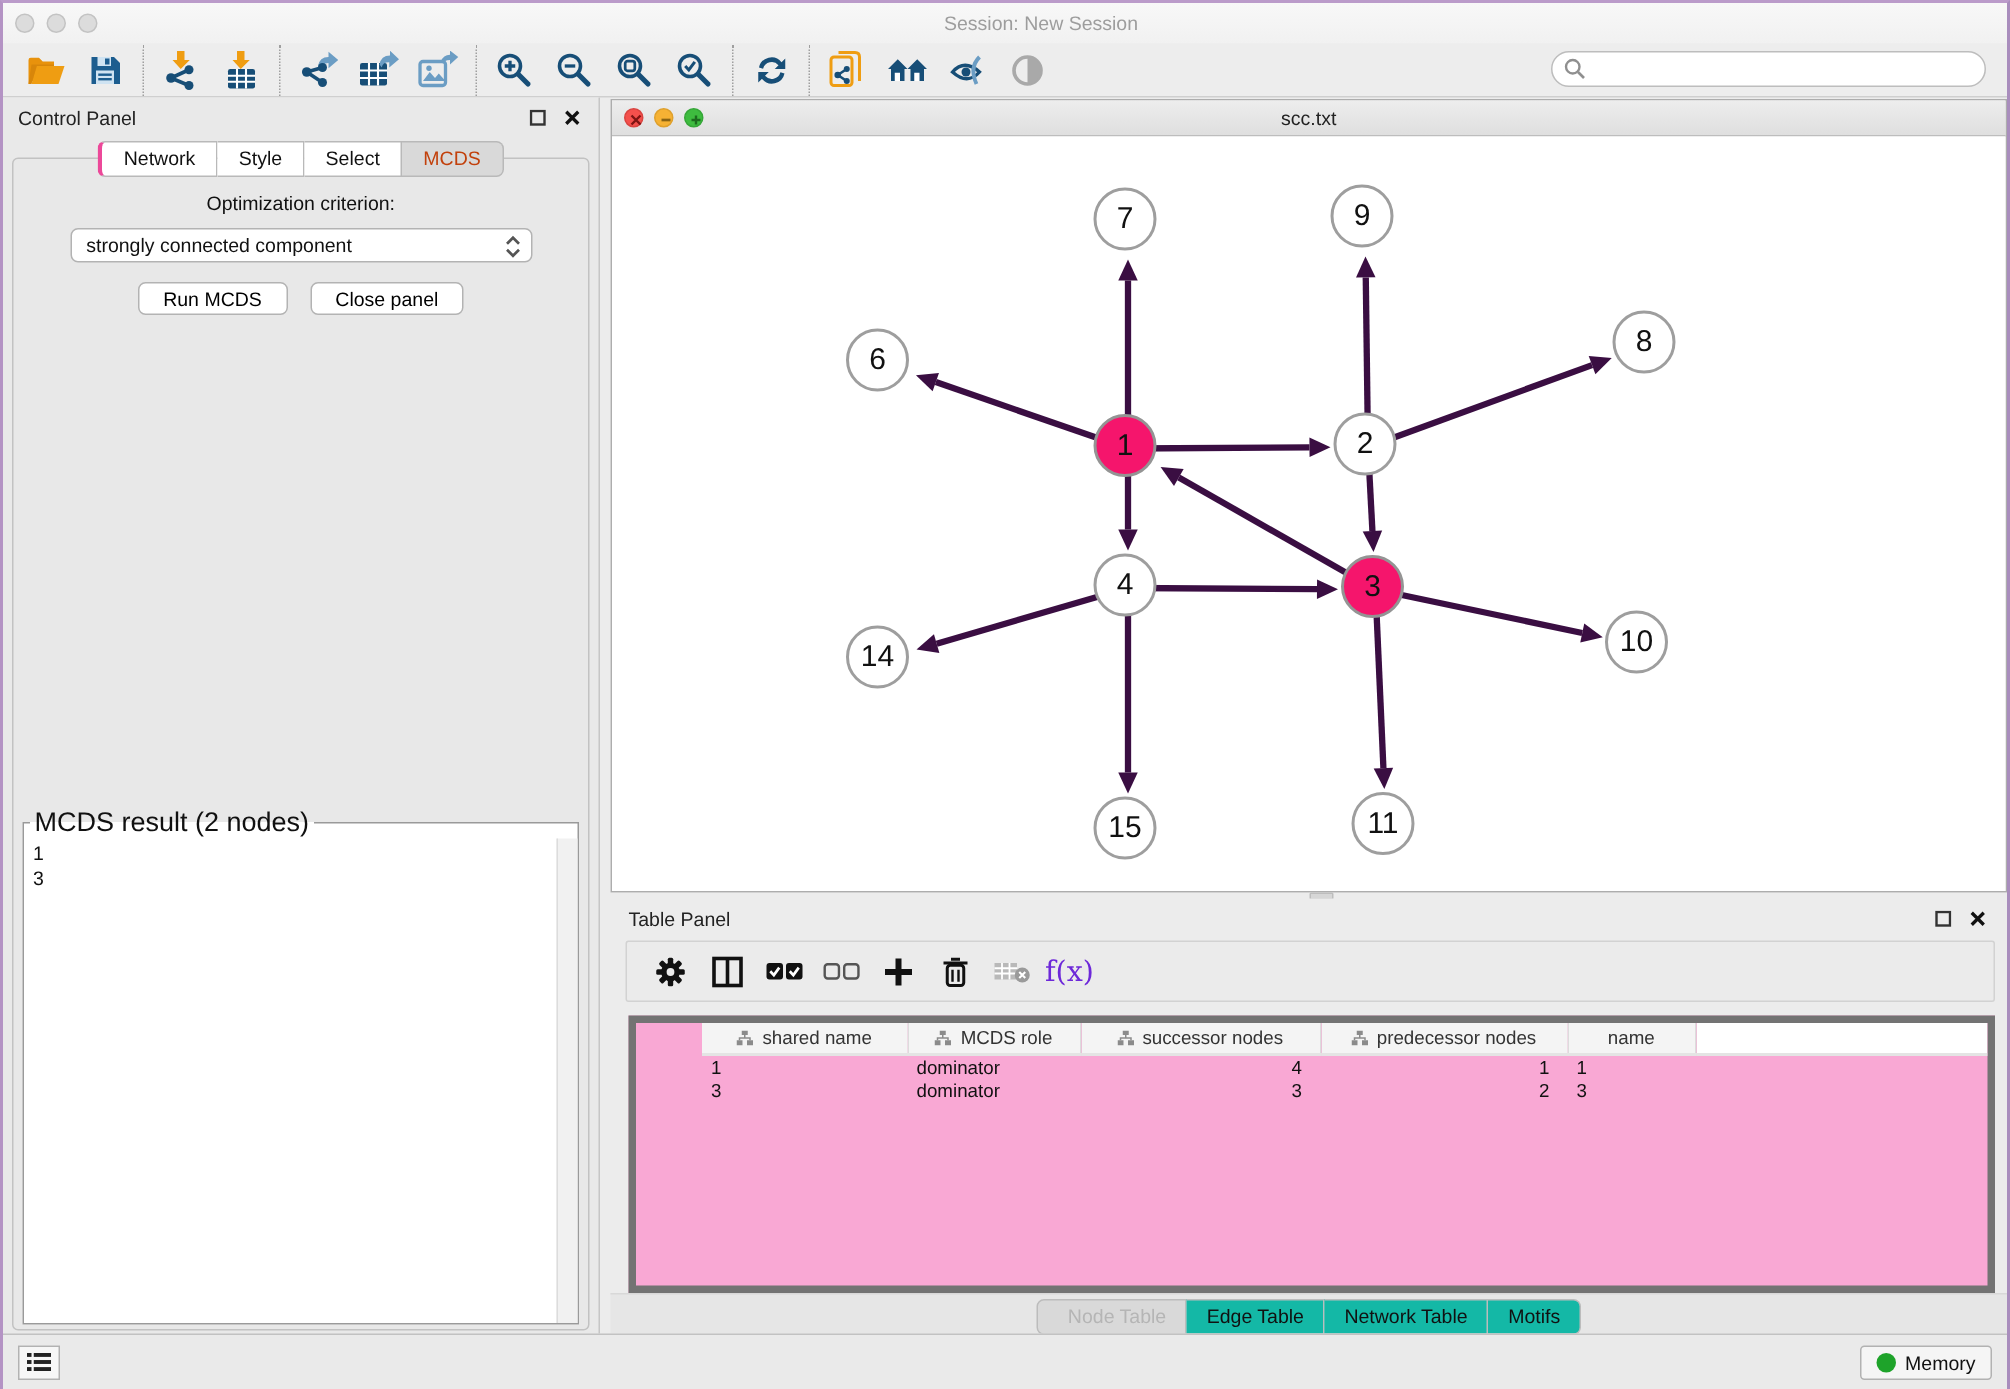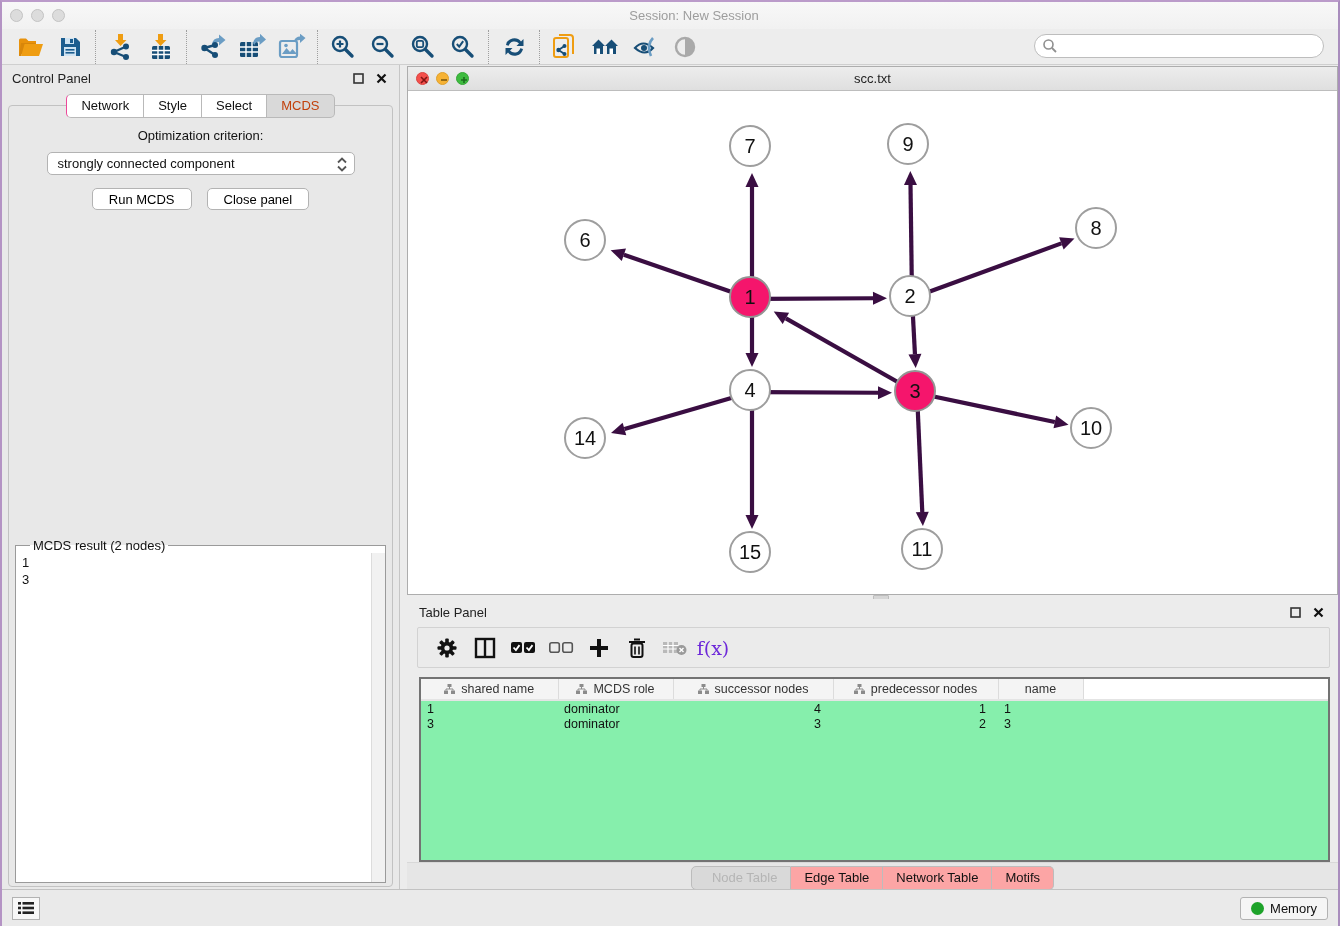--- a/index.html
+++ b/index.html
@@ -26,35 +26,35 @@
     padding:0 10px 0 28px; font-size:13px; background:#fff; outline:none; }
   .searchwrap svg { position:absolute; left:8px; top:4px; }
   
   .cpanel { position:absolute; left:0; top:63px; width:398px; bottom:33px; background:#e9e9e9;
     border-right:1px solid #c6c6c6; }
   .panel-head { height:26px; display:flex; align-items:center; padding:0 10px; font-size:13px; color:#222; }
   .panel-head .spacer { flex:1; }
   .mini-ic { width:16px; height:16px; display:flex; align-items:center; justify-content:center; margin-left:7px; cursor:pointer; }
   .cp-tabs { position:absolute; left:0; top:29px; width:100%; display:flex; justify-content:center; z-index:2; }
   .cp-tab { font-size:13px; padding:3px 14px 4px; background:#fff; border:1px solid #b9b9b9; border-left:none; cursor:pointer; }
-  .cp-tab:first-child { border-left:1px solid #ec4899; border-radius:5px 0 0 5px;text-align:right; }
+  .cp-tab:first-child { border-left:3px solid #ec4899; border-radius:5px 0 0 5px;text-align:right; }
   .cp-tab.sel { background:#d9d9d9; color:#c2410c; border-radius:0 5px 5px 0; }
   .cp-body { position:absolute; left:6px; right:6px; top:40px; bottom:6px; border:1px solid #c2c2c2;
     border-radius:4px; background:#e8e8e8; }
   .opt-label { text-align:center; font-size:13px; margin-top:22px; }
   .selectbox { position:relative; margin:9px auto 0; width:308px; height:23px; background:#fff;
     border:1px solid #b3b3b3; border-radius:5px; font-size:13px; display:flex; align-items:center;
     padding-left:10px; cursor:pointer; }
   .stepper { position:absolute; right:6px; top:3px; }
   .btnrow { display:flex; justify-content:center; gap:15px; margin-top:13px; }
   .pbtn { height:22px; padding:0 16px; background:#fff; border:1px solid #b3b3b3; border-radius:5px;
     font-size:13px; font-family:"Liberation Sans",sans-serif; cursor:pointer; }
   .resultbox { position:absolute; left:6px; right:6px; bottom:3px; top:432px; border:1px solid #9c9c9c;
     background:#fff; }
-  .resultbox legend { font-size:13px; padding:0 3px; margin-left:14px; background:transparent; }
+  .resultbox legend { font-size:18px; padding:0 3px; margin-left:4px; background:transparent; }
   fieldset.resultbox { border:1px solid #9a9a9a; }
   .result-lines { position:absolute; left:0; top:0; right:14px; bottom:0; background:#fff;
     font-size:13px; line-height:17px; padding:1px 6px; }
   .result-scroll { position:absolute; right:0; top:0; bottom:0; width:14px; background:#f1f1f1;
     border-left:1px solid #dcdcdc; }
   .result-inner { position:relative; width:100%; height:100%; }
   
   .netwin { position:absolute; left:405px; top:64px; right:0; height:529px;
     border:1px solid #adadad; background:#fff; }
   .net-titlebar { height:24px; background:linear-gradient(#ededed,#dfdfdf); border-bottom:1px solid #bdbdbd;
@@ -73,32 +73,32 @@
     font-size:20px; color:#111; cursor:pointer; z-index:2; }
   .gnode.sel { background:#f5156c; border-color:#949494; }
   .hsplit-handle { position:absolute; left:50%; bottom:-6px; width:16px; height:5px; background:#d6d6d6;
     border:1px solid #bdbdbd; border-radius:1px; }
   
   .tpanel { position:absolute; left:405px; top:597px; right:0; bottom:33px; background:#ececec; }
   .tp-toolbar { position:absolute; left:10px; right:8px; top:28px; height:41px; background:#ebebeb;
     border:1px solid #d2d2d2; border-radius:2px; display:flex; align-items:center; padding-left:10px; gap:0; }
   .tp-ic { width:38px; height:30px; display:flex; align-items:center; justify-content:center; cursor:pointer; }
   .fx { font-family:"DejaVu Serif", serif; font-size:19px; color:#6d28d9; }
-  .ttable { position:absolute; left:12px; right:8px; top:78px; bottom:31px; background:#86efac;
-    border:2px solid #737373; overflow:hidden; }
+  .ttable { position:absolute; left:12px; right:8px; top:78px; bottom:31px; background:#f9a8d4;
+    border:5px solid #737373; overflow:hidden;padding-left:44px; }
   table.grid { border-collapse:collapse; width:100%; table-layout:fixed; }
   table.grid th { height:21px; background:#f4f4f4; border-right:1px solid #dcdcdc; border-bottom:2px solid #e4e4e4;
     font-size:12.5px; font-weight:normal; color:#333; text-align:center; position:relative; }
   table.grid th.filler { background:#fff; border-right:none; }
   table.grid th .hic { display:inline-block; vertical-align:-1px; margin-right:6px; }
   table.grid td { height:16px; font-size:12.5px; padding:0 12px 0 6px; color:#111; }
   td.ra { text-align:right; }
   .tp-tabs { position:absolute; left:0; right:0; bottom:0px; height:31px; background:#e6e6e6;
     border-top:1px solid #d8d8d8; display:flex; align-items:center; justify-content:center; }
-  .tp-tab { font-size:13px; padding:3px 13px 4px; background:#fca5a5; border:1px solid #bcbcbc; border-left:none;
+  .tp-tab { font-size:13px; padding:3px 13px 4px; background:#14b8a6; border:1px solid #bcbcbc; border-left:none;
     cursor:pointer; color:#111; }
   .tp-tab:first-child { border-left:1px solid #bcbcbc; border-radius:5px 0 0 5px; }
   .tp-tab:last-child { border-radius:0 5px 5px 0; }
   .tp-tab.sel { background:#d9d9d9; color:#b5b5b5;padding-left:20px; }
   
   .statusbar { position:absolute; left:0; bottom:0; width:100%; height:37px; background:#eaeaea;
     border-top:1px solid #c2c2c2; display:flex; align-items:center; padding:0 10px; }
   .sb-left { width:28px; height:23px; background:#f7f7f7; border:1px solid #b2b2b2;
     display:flex; align-items:center; justify-content:center; cursor:pointer; }
   .sb-right { margin-left:auto; height:23px; background:#f5f5f5; border:1px solid #b2b2b2; border-radius:3px;

